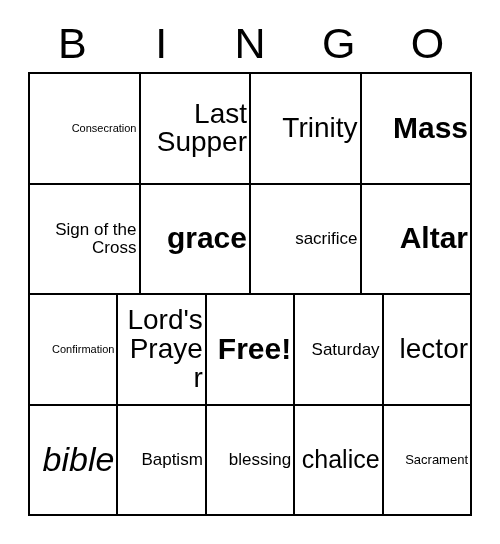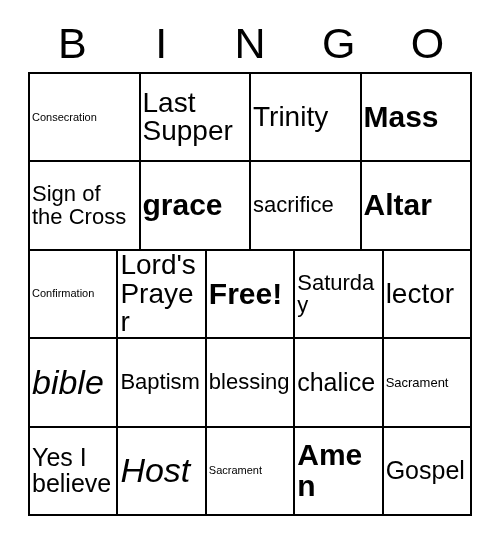--- a/index.html
+++ b/index.html
@@ -68,30 +68,30 @@
     display: flex;
     align-items: center;
     justify-content: center;
     background: #ffffff;
     padding: 1px 2px;
     overflow: hidden;
   }
   .cell-text {
     display: block;
     width: 100%;
-    text-align: left;
+    text-align: right;
     line-height: 1.02;
     word-wrap: break-word;
     overflow-wrap: break-word;
     hyphens: none;
   }
   
   .fs-xs  { font-size: 11px; }
   .fs-s   { font-size: 13px; }
-  .fs-m   { font-size: 22px; }
+  .fs-m   { font-size: 17px; }
   .fs-l   { font-size: 25px; }
   .fs-xl  { font-size: 28px; }
   .fs-xxl { font-size: 30px; font-weight: bold; }
   .fs-xxxl{ font-size: 34px; font-style: italic; }
 </style>
 </head>
 <body>
 
 <div id="card">
 
@@ -164,32 +164,15 @@
           <span class="cell-text fs-m">blessing</span>
         </div>
       <div class="cell">
           <span class="cell-text fs-l">chalice</span>
         </div>
       <div class="cell">
           <span class="cell-text fs-s">Sacrament</span>
         </div>
     </div>
 
-    <div class="grid-row">
-      <div class="cell">
-          <span class="cell-text fs-l">Yes I believe</span>
-        </div>
-      <div class="cell">
-          <span class="cell-text fs-xxxl">Host</span>
-        </div>
-      <div class="cell">
-          <span class="cell-text fs-xs">Sacrament</span>
-        </div>
-      <div class="cell">
-          <span class="cell-text fs-xxl">Amen</span>
-        </div>
-      <div class="cell">
-          <span class="cell-text fs-l">Gospel</span>
-        </div>
-    </div>
 
   </div>
 </div>
 
 </body></html>

